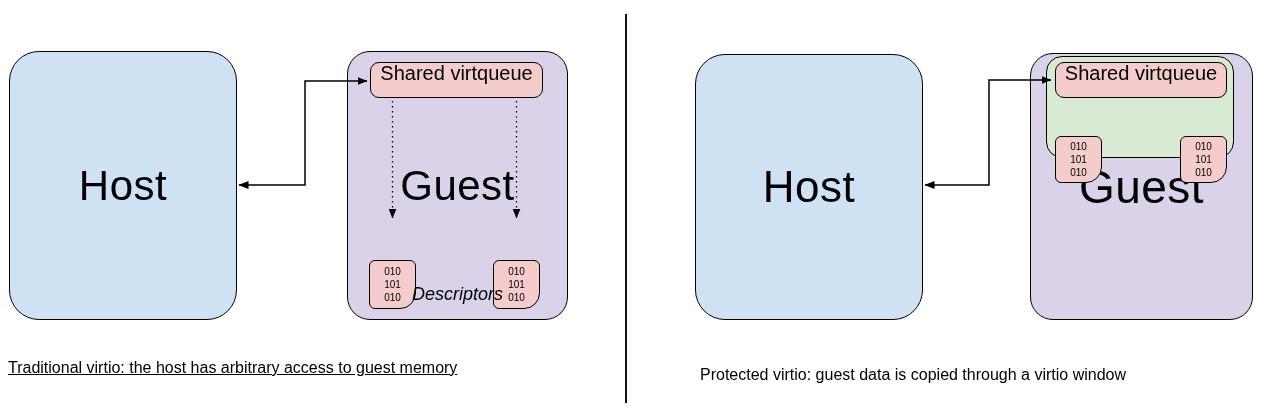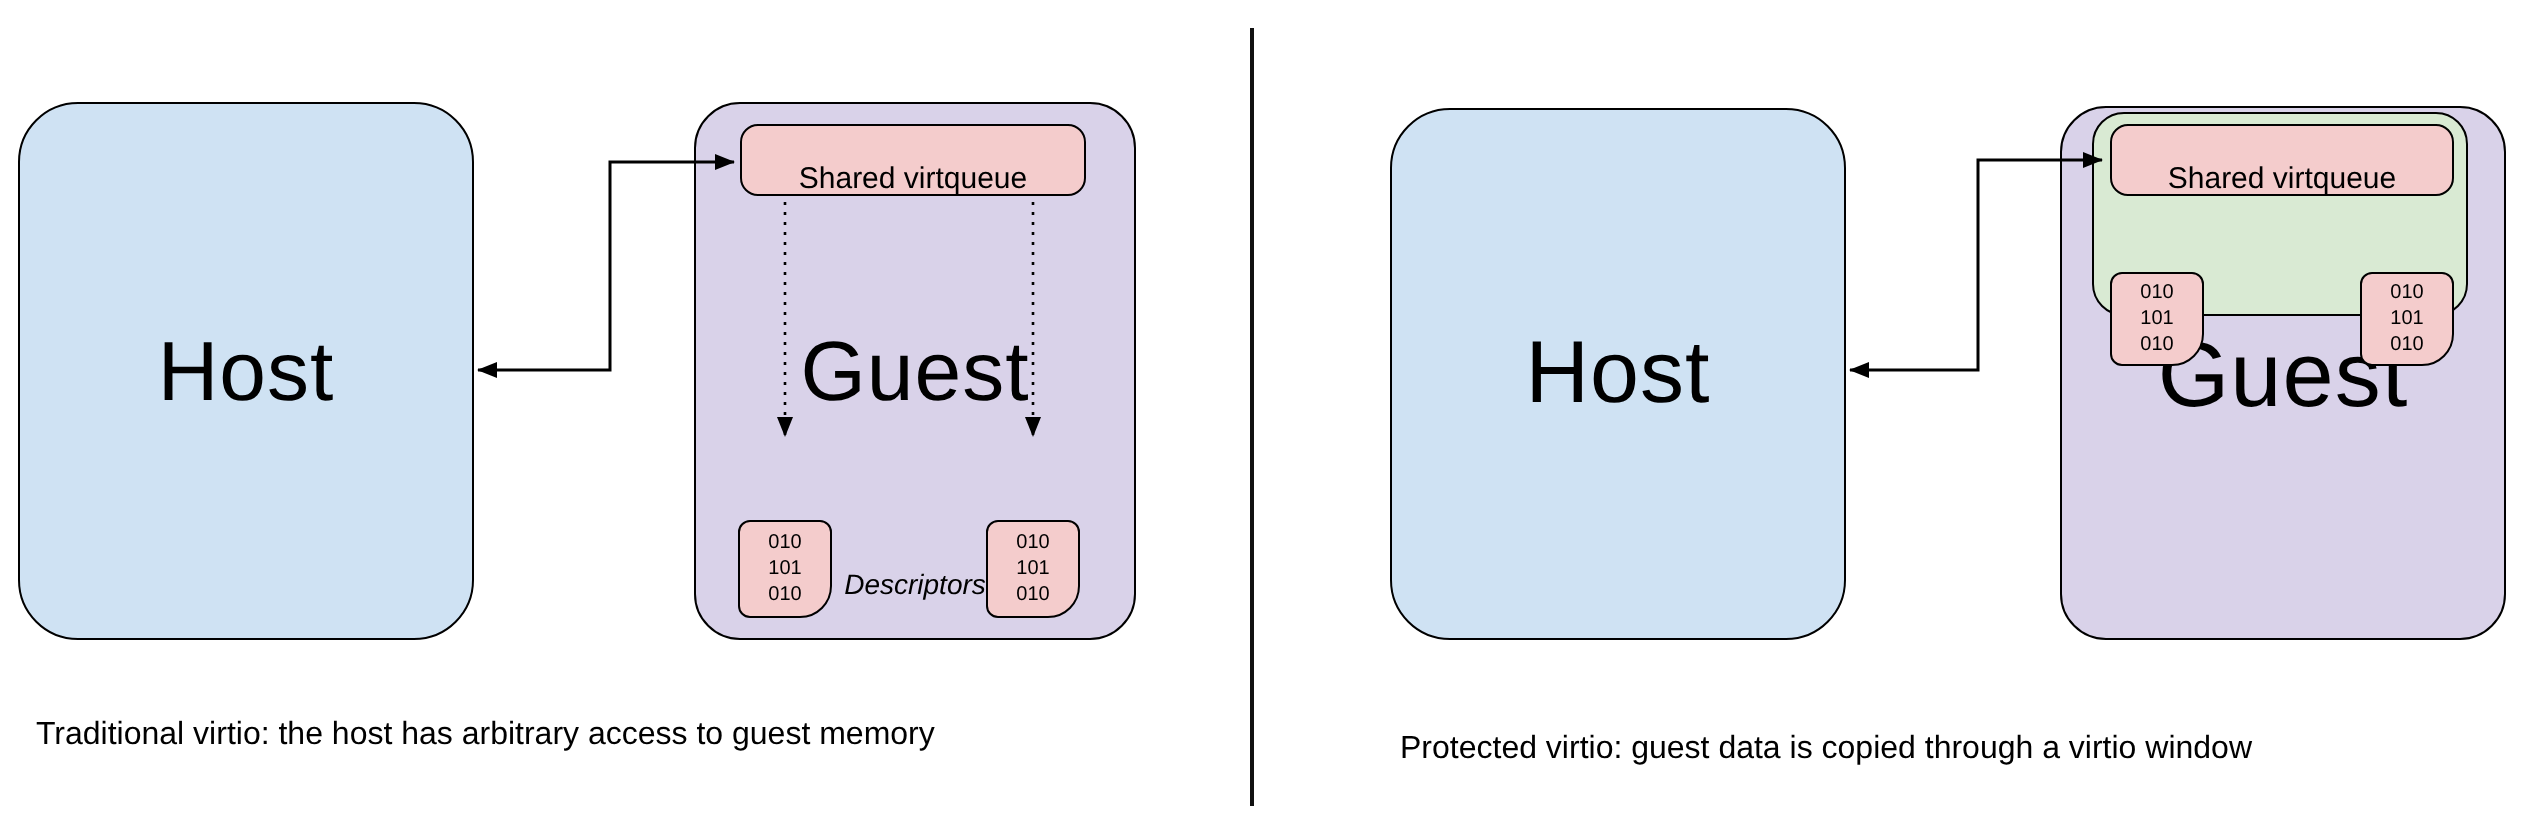--- a/index.html
+++ b/index.html
@@ -22,38 +22,38 @@
   .host-fill{background:var(--host-box,#cfe2f3);}
   .guest-fill{background:var(--guest-box,#d9d2e9);border-radius:23px;}
 
   .big-label{font-weight:normal;font-size:42px;letter-spacing:.5px;line-height:1;}
   .big-label.md{font-size:44px;}
   .big-label.lg{font-size:46px;}
 
   .vq{
     background:var(--memory-box,#f4cccc);
     border-radius:9px;
-    display:flex;align-items:flex-end;justify-content:center;
-    font-size:15px;line-height:1;
+    display:flex;align-items:flex-start;justify-content:center;
+    font-size:20px;line-height:1;
   }
   .descbox{
     background:var(--memory-box,#f4cccc);
     border-radius:6px 6px 16px 6px;
     display:flex;align-items:center;justify-content:center;
     font-size:10px;line-height:1.3;margin-top:36px;
   }
   .descbox span{white-space:pre-line;text-align:left;}
 
   .window{
     background:var(--shared-window,#d9ead3);
     border-radius:16px;
   }
 
   .descriptors-label{
-    position:absolute;font-style:italic;font-size:14px;text-align:center;
+    position:absolute;font-style:italic;font-size:18px;text-align:center;
   }
   .caption{position:absolute;font-size:16px;line-height:1.2;white-space:nowrap;}
   .divider{position:absolute;background:#111;}
   svg.connectors{position:absolute;left:0;top:0;pointer-events:none;}
   svg.connectors path.link{fill:none;stroke:var(--stroke,#000);stroke-width:1.5;}
   svg.connectors path.dotted{stroke-dasharray:1.5 3.5;stroke-width:1.3;}
 </style>
 </head>
 <body>
 
@@ -80,21 +80,21 @@
     </div>
 
     <div class="node descbox" style="left:493px;top:224px;width:47px;height:49px;">
       <span>010
 101
 010</span>
     </div>
 
     <div class="descriptors-label" style="left:347px;top:284px;width:221px;">Descriptors</div>
 
-    <div class="caption" style="left:18px;top:358px;">Traditional virtio: the host has arbitrary access to guest memory</div>
+    <div class="caption" style="left:8px;top:358px;text-decoration:underline;">Traditional virtio: the host has arbitrary access to guest memory</div>
   </section>
 
   <div class="divider" style="left:625px;top:14px;width:2px;height:389px;"></div>
 
   <section>
 
     <div class="node bigbox host-fill" style="left:695px;top:54px;width:228px;height:266px;">
       <span class="big-label md">Host</span>
     </div>
 

